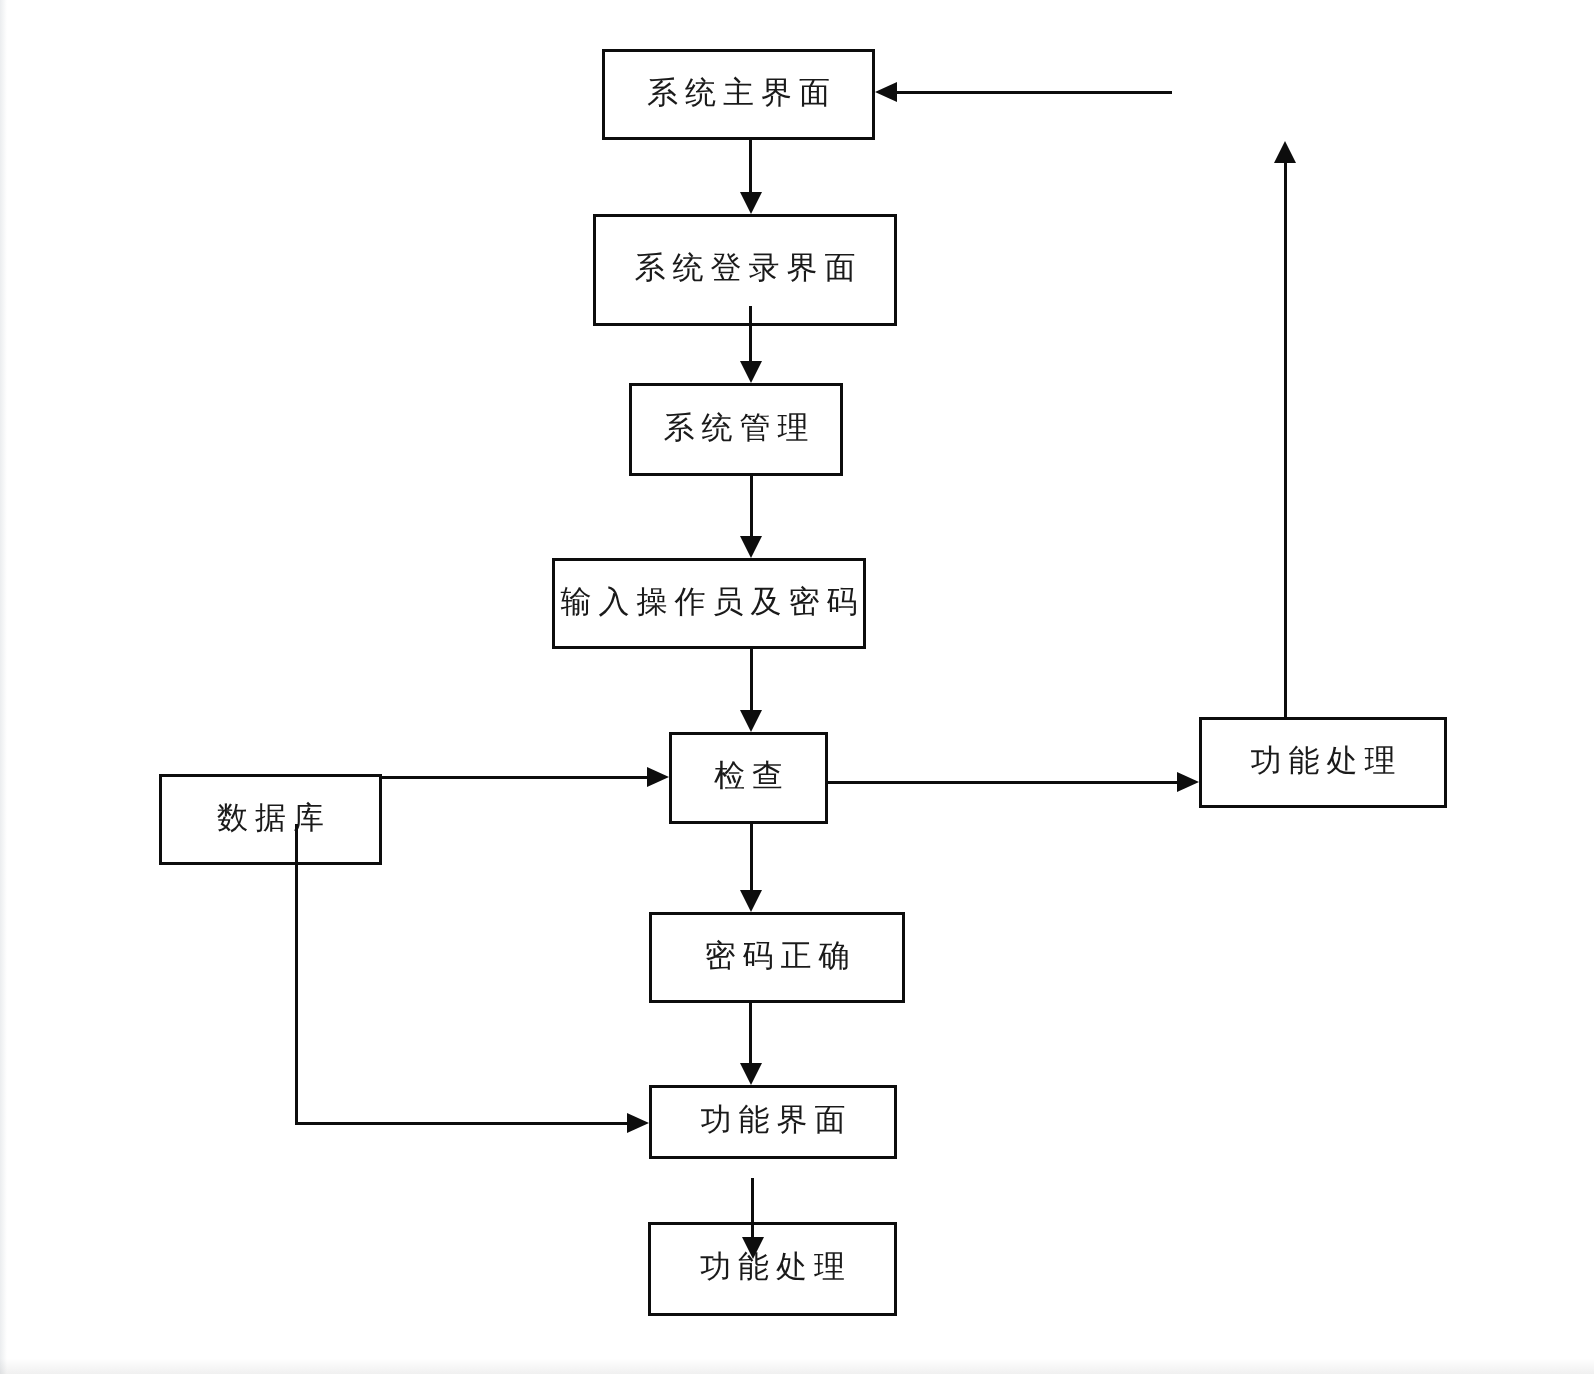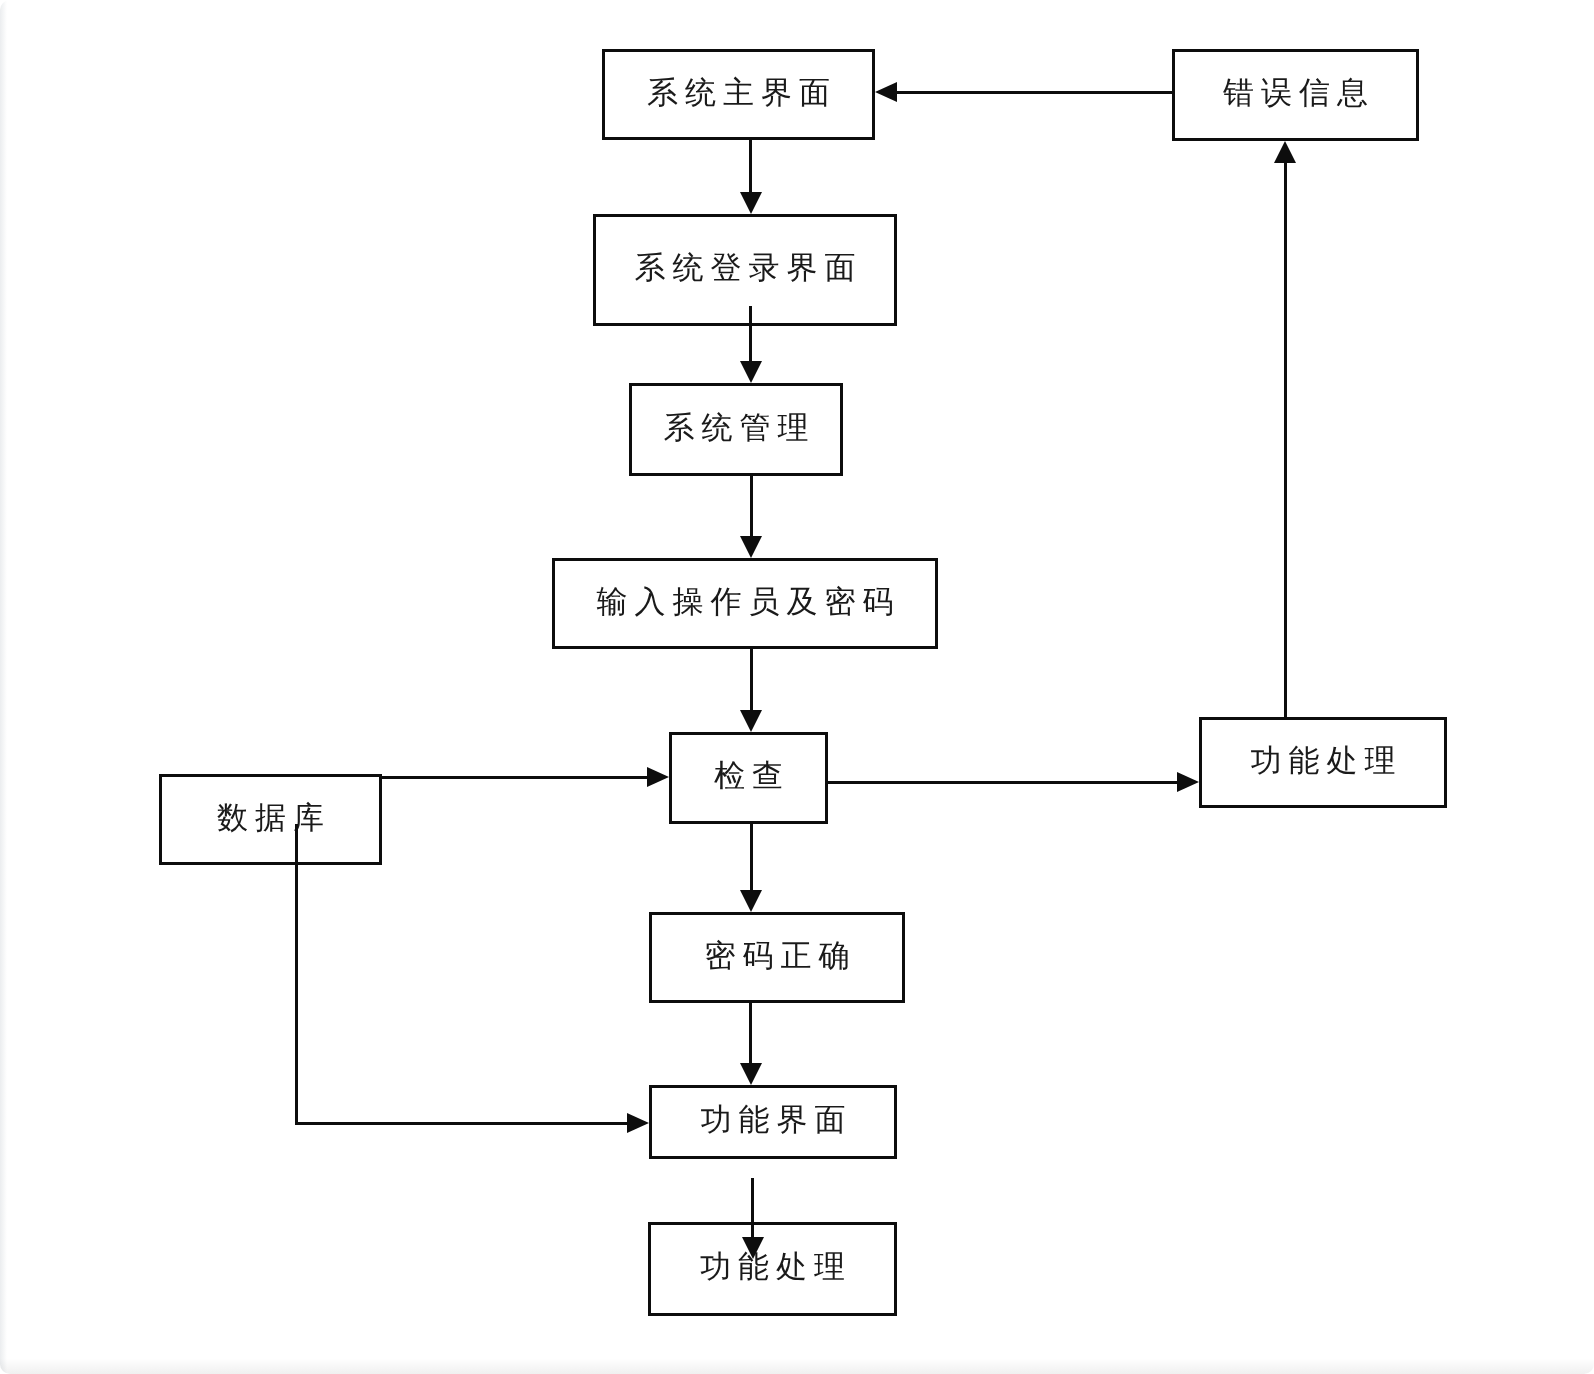--- a/index.html
+++ b/index.html
@@ -7,21 +7,20 @@
     padding: 0;
     background: #ffffff;
   }
   .canvas {
     position: relative;
     width: 1594px;
     height: 1374px;
     background: #ffffff;
     overflow: hidden;
     font-family: Liberation Serif, serif;
-    border-radius: 10px;
   }
   
   .edge-strip-left {
     position: absolute;
     left: 0; top: 0; bottom: 0;
     width: 7px;
     background: linear-gradient(to right, #ebedef, #ffffff);
   }
   .edge-strip-bottom {
     position: absolute;
@@ -78,33 +77,30 @@
 <body>
 
 <div class="canvas">
 
   <div class="edge-strip-left"></div>
 
   <div class="box" style="left:602px;top:49px;width:273px;height:91px">
     <span>系统主界面</span>
   </div>
 
-  <div class="box" style="left:1172px;top:49px;width:247px;height:92px">
-    <span>错误信息</span>
-  </div>
 
   <div class="box" style="left:593px;top:214px;width:304px;height:112px">
     <span>系统登录界面</span>
   </div>
 
   <div class="box" style="left:629px;top:383px;width:214px;height:93px">
     <span>系统管理</span>
   </div>
 
-  <div class="box" style="left:552px;top:558px;width:386px;height:91px">
+  <div class="box" style="left:552px;top:558px;width:314px;height:91px">
     <span>输入操作员及密码</span>
   </div>
 
   <div class="box" style="left:159px;top:774px;width:223px;height:91px">
     <span>数据库</span>
   </div>
 
   <div class="box" style="left:669px;top:732px;width:159px;height:92px">
     <span>检查</span>
   </div>

